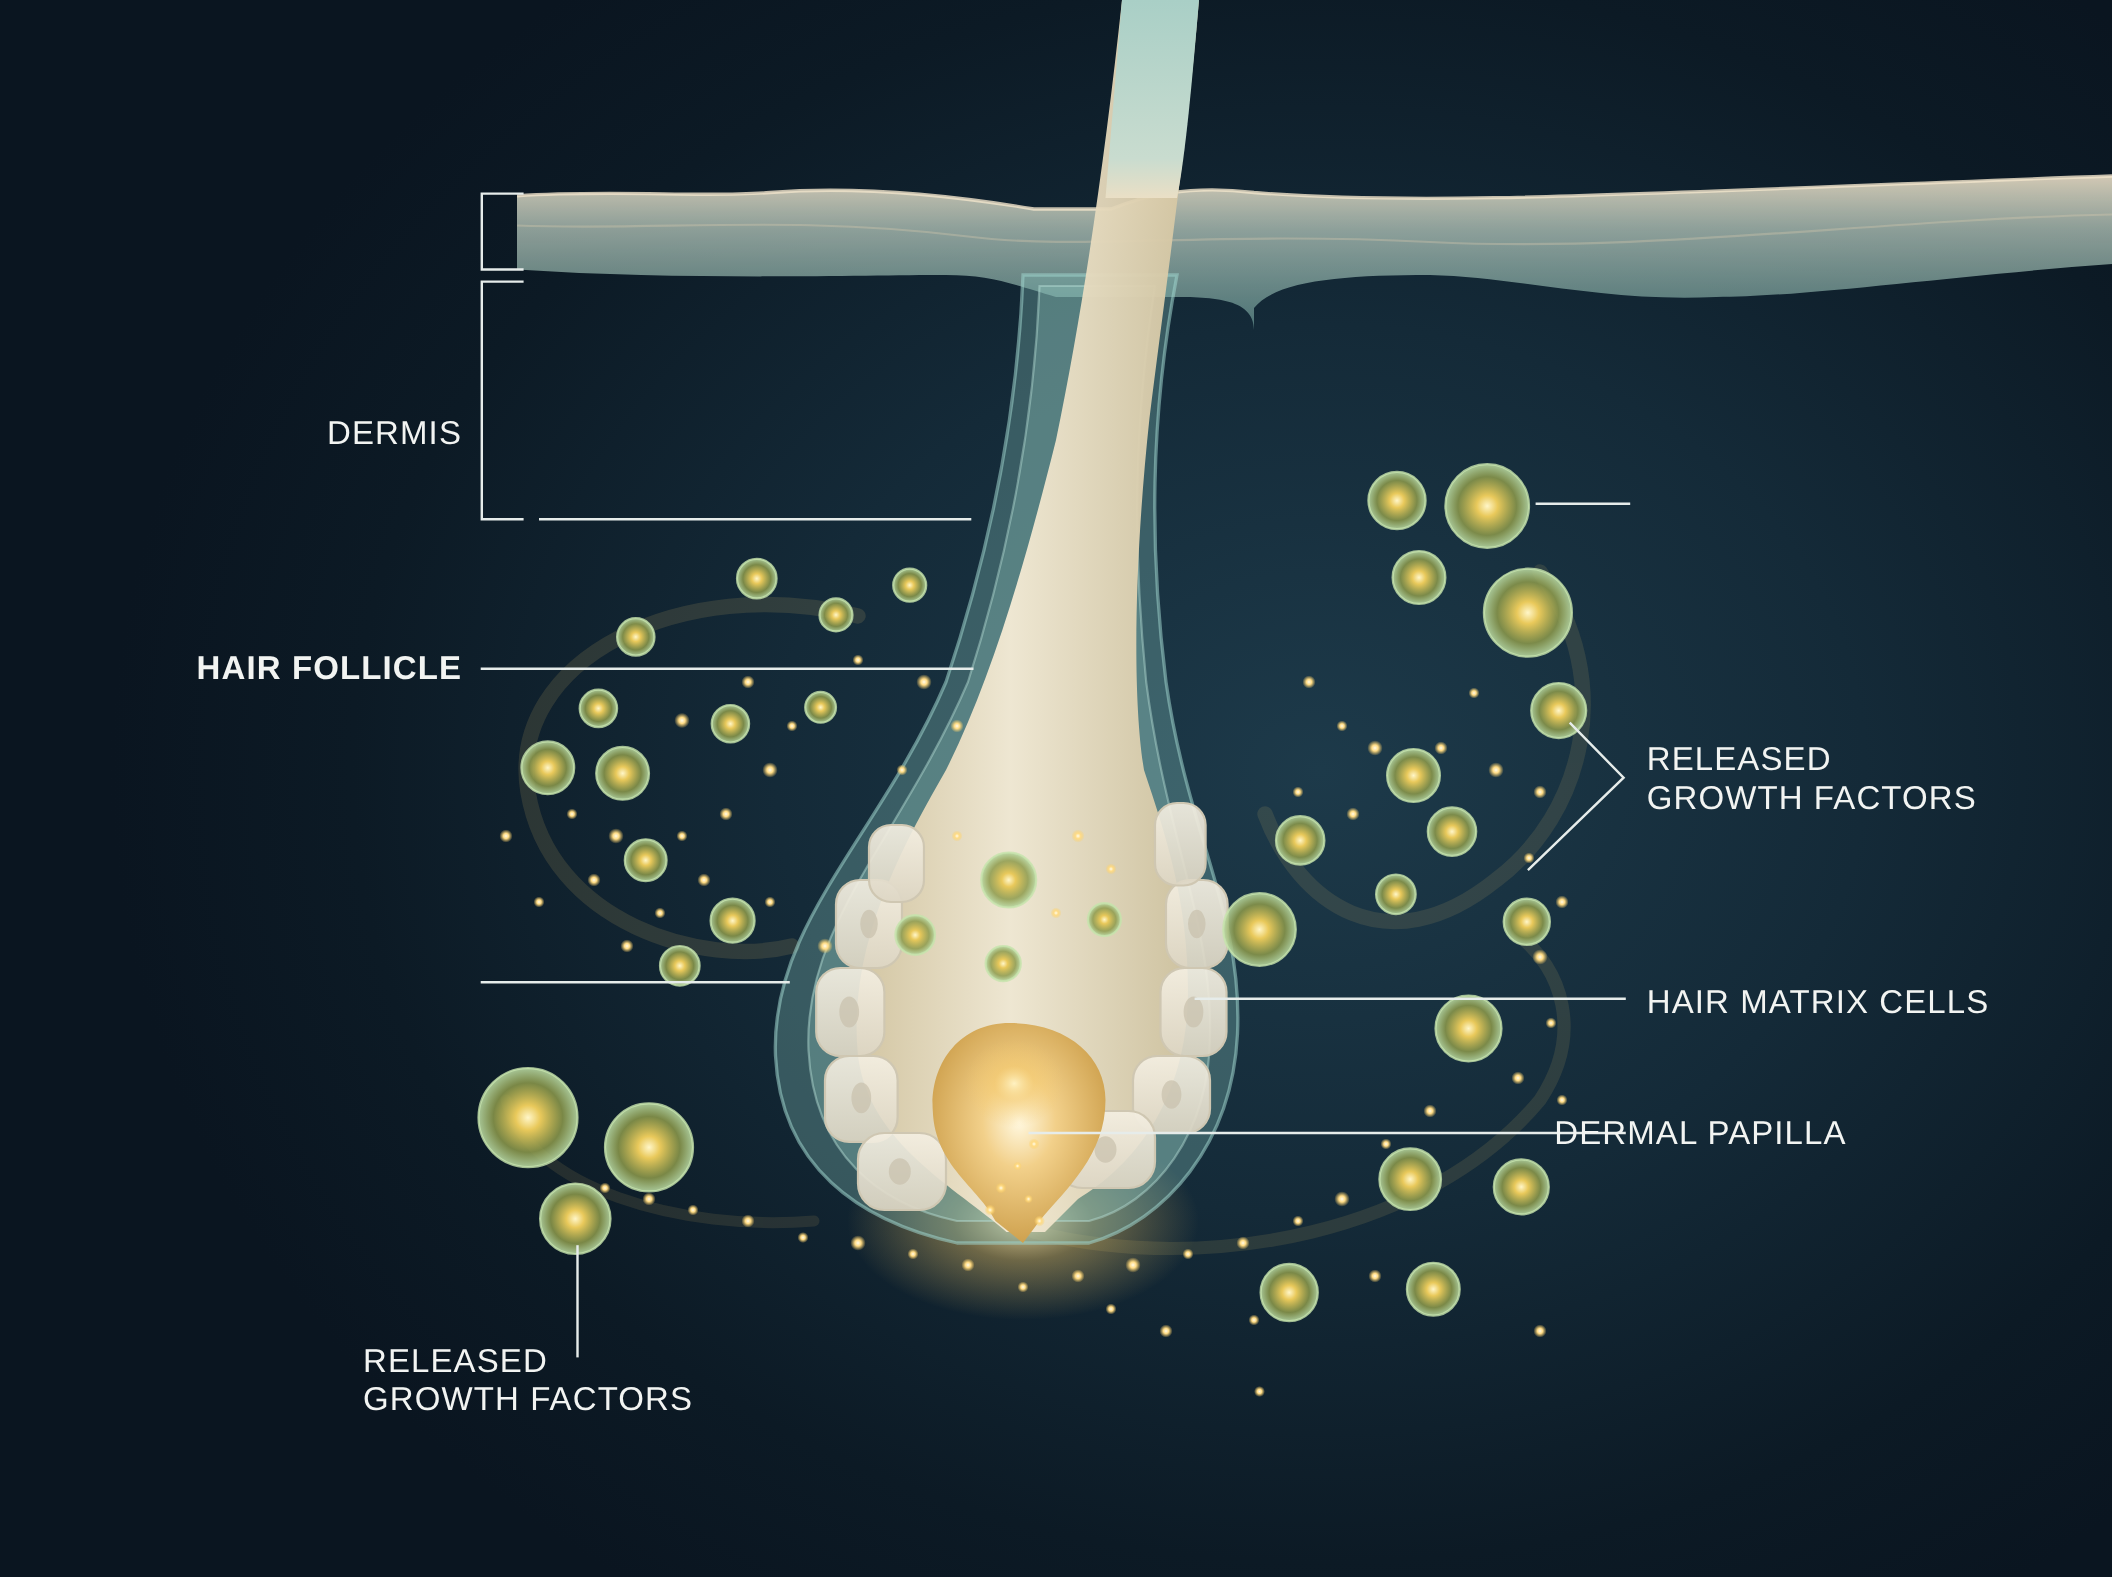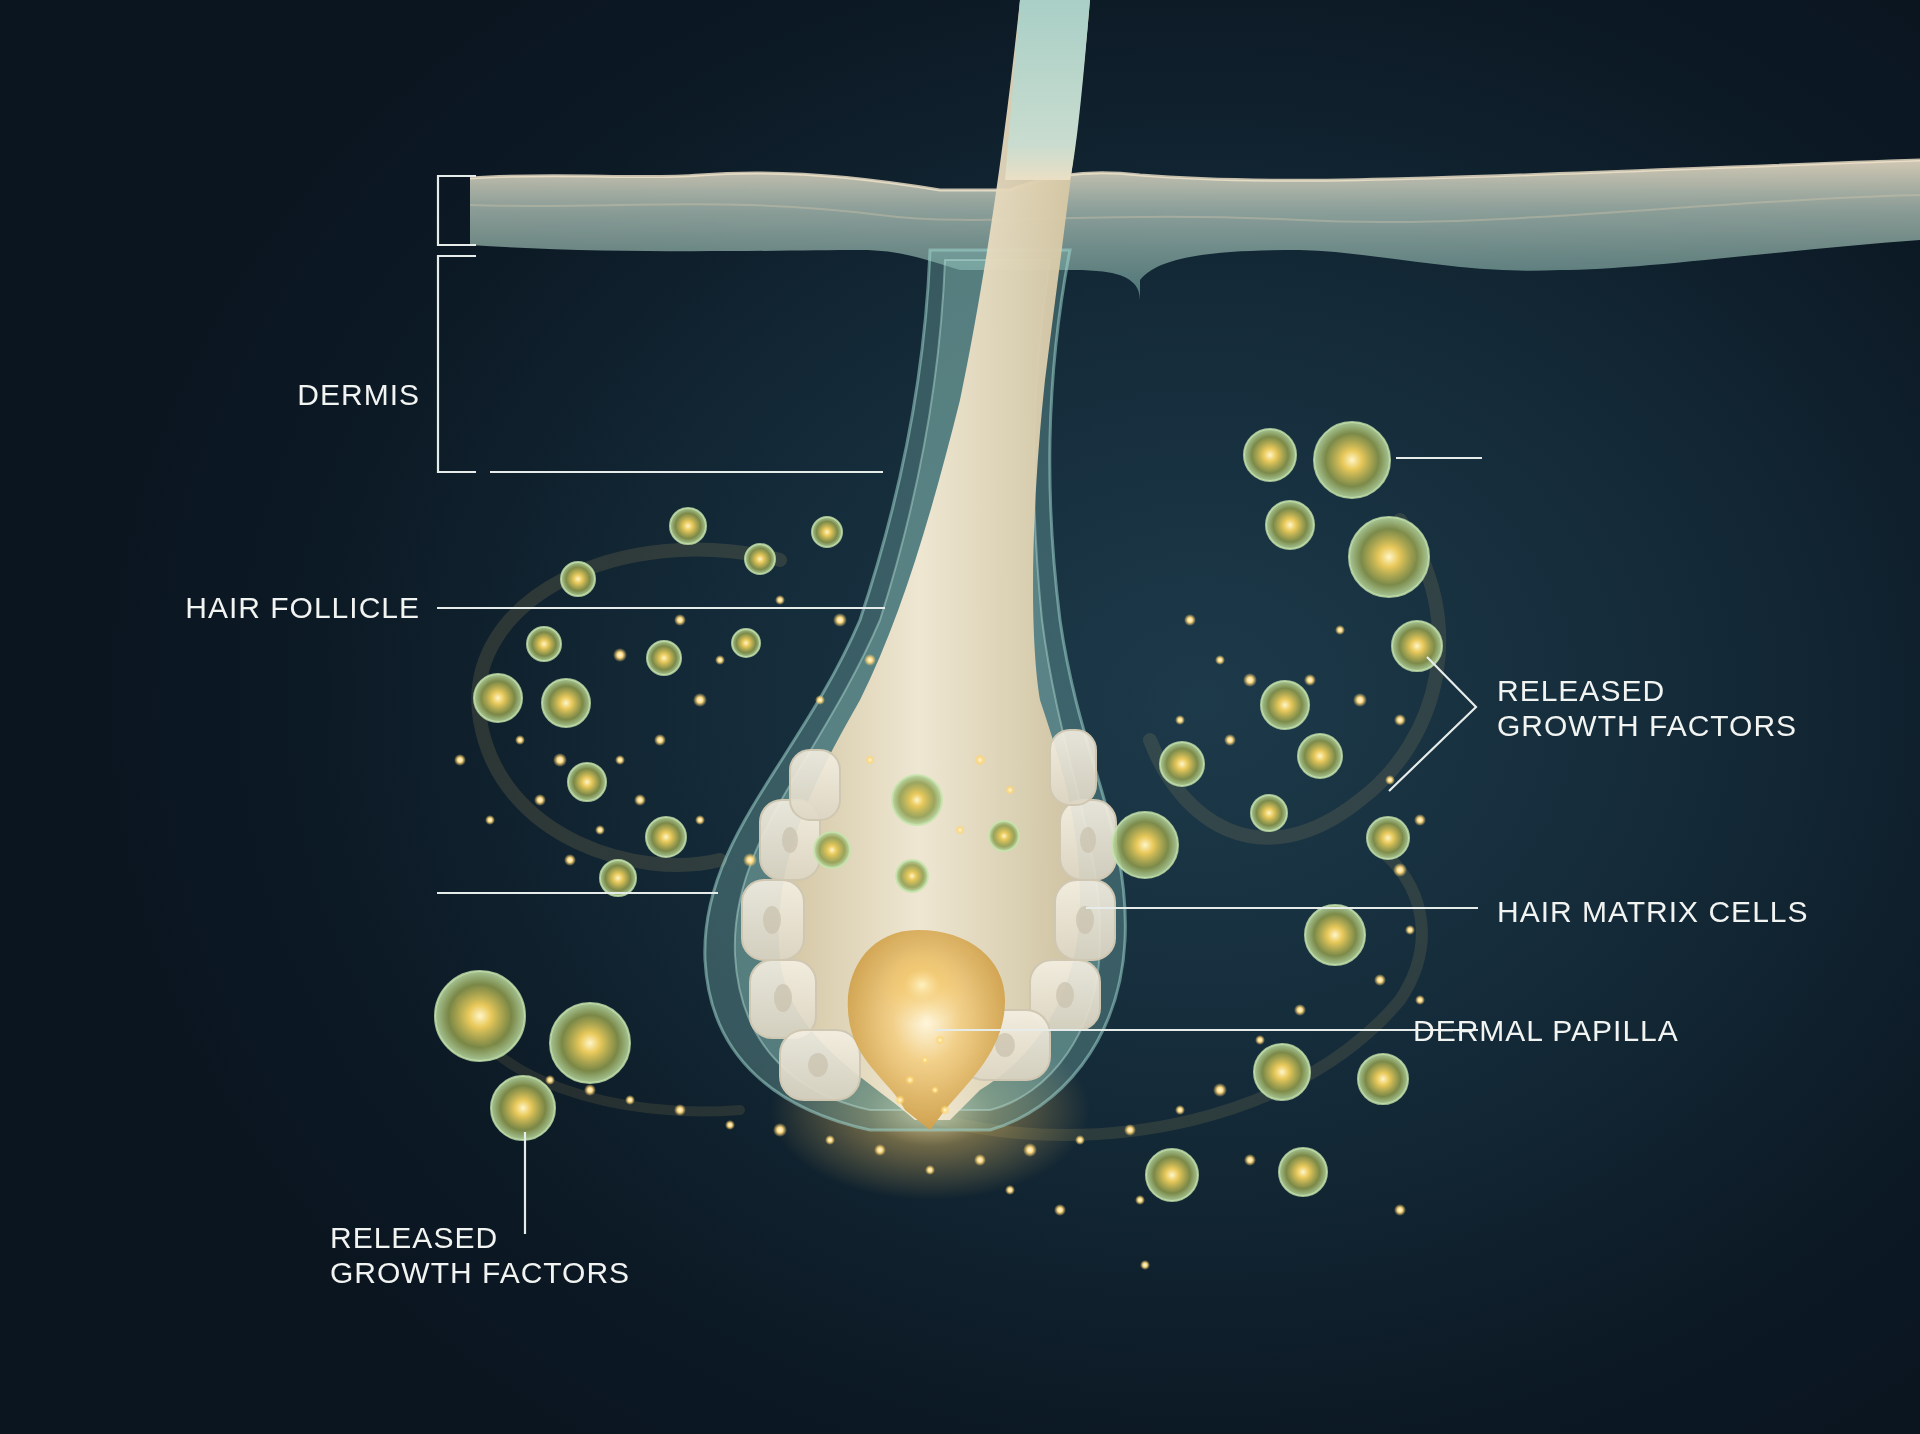--- a/index.html
+++ b/index.html
@@ -231,21 +231,21 @@
       <line x1="437" y1="893" x2="718" y2="893"></line>
       <line x1="1086" y1="908" x2="1478" y2="908"></line>
       <line x1="935" y1="1030" x2="1478" y2="1030"></line>
       <line x1="1396" y1="458" x2="1482" y2="458"></line>
       <path d="M1427 657 L 1476 707 L 1389 791"></path>
       <line x1="525" y1="1132" x2="525" y2="1234"></line>
     </g>
   </svg>
 
   <div class="label right-align" style="left:100px;top:345px;width:320px;margin-top:32px;">DERMIS</div>
-  <div class="label right-align" style="left:60px;top:590px;width:360px;">HAIR FOLLICLE</div>
+  <div class="label right-align" style="left:60px;top:590px;width:360px;font-weight:bold;">HAIR FOLLICLE</div>
 
   <div class="label" style="left:330px;top:1220px;">
     <div>RELEASED</div>
     <div>GROWTH FACTORS</div>
   </div>
 
 
   <div class="label" style="left:1497px;top:673px;">
     <div>RELEASED</div>
     <div>GROWTH FACTORS</div>

